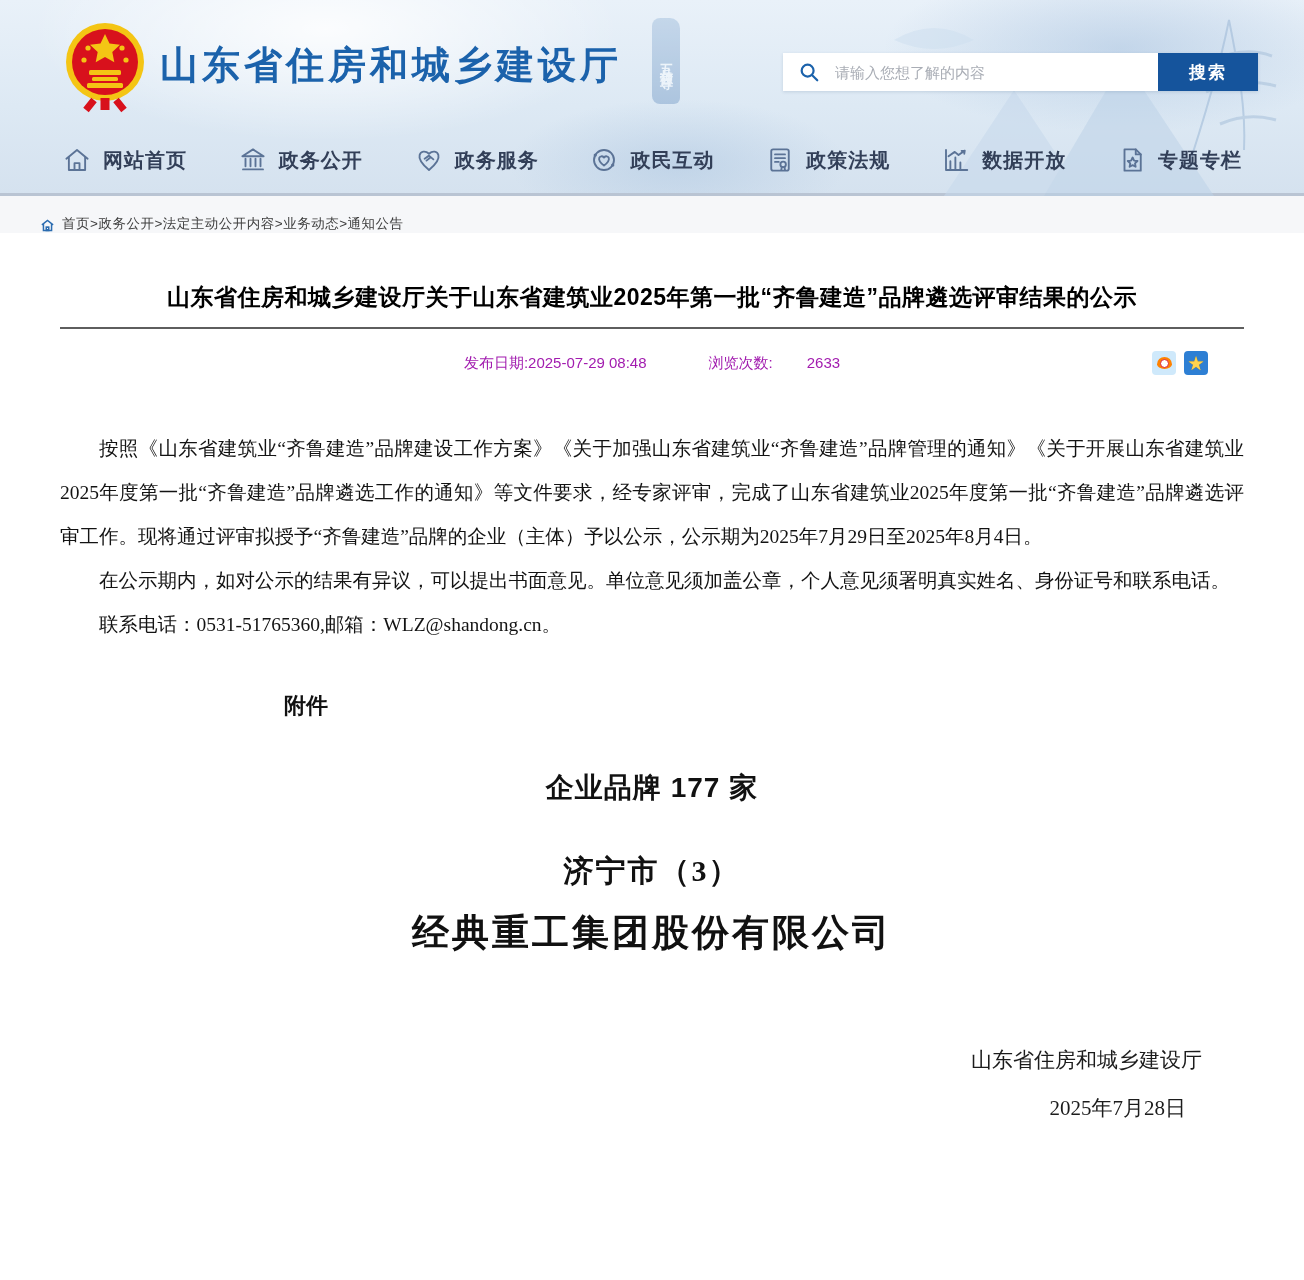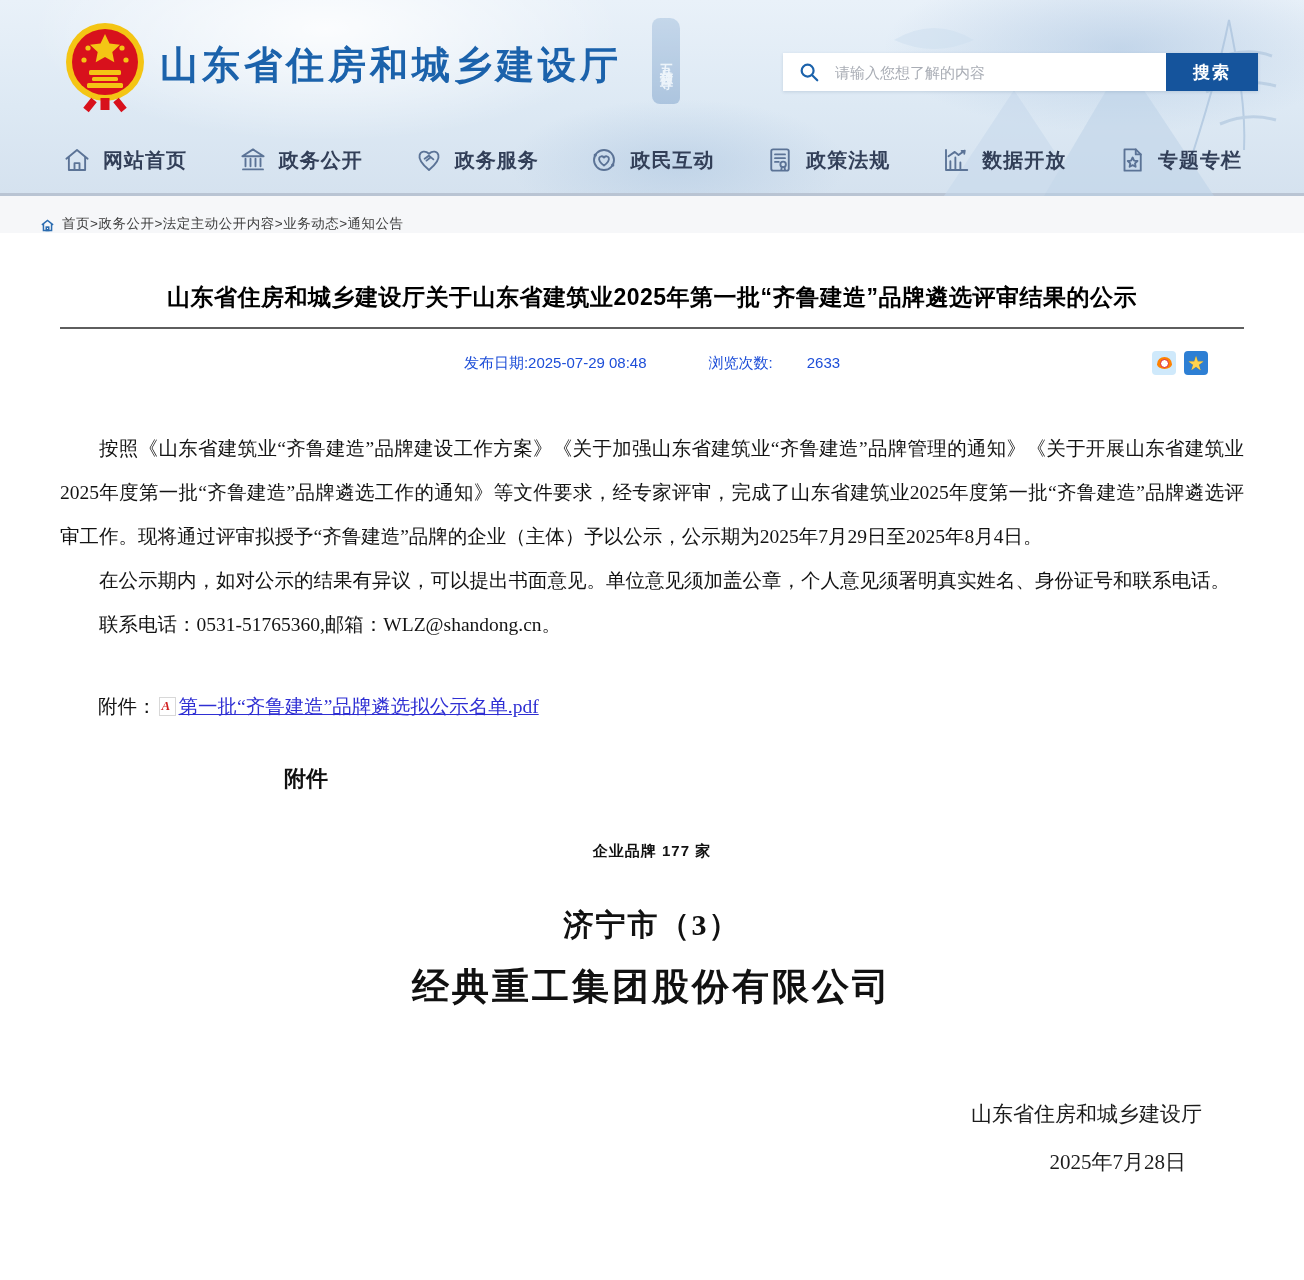--- a/index.html
+++ b/index.html
@@ -29,42 +29,42 @@
     display:flex; align-items:center; justify-content:center; opacity:.75;
   }
   .decor-stone span { writing-mode:vertical-rl; font-size:13px; color:#f2f7fc; letter-spacing:4px; font-weight:bold; }
   .decor-paint { position:absolute; right:0; top:0; height:196px; width:420px; opacity:.55; pointer-events:none; }
 
   .search-bar { position:absolute; left:783px; top:53px; width:475px; height:38px; display:flex;
     background:#fff; box-shadow:0 1px 3px rgba(60,90,130,.18); }
   .search-icon-wrap { width:52px; display:flex; align-items:center; justify-content:center; }
   .search-input { flex:1; border:none; outline:none; font-size:15px; color:#333; background:transparent; }
   .search-input::placeholder { color:#a9adb5; }
-  .search-button { width:92px; border:none; background:#15549c; color:#fff; font-size:17px; font-weight:bold;
+  .search-button { width:100px; border:none; background:#15549c; color:#fff; font-size:17px; font-weight:bold;
     cursor:pointer; letter-spacing:2px; font-family:"Liberation Sans",sans-serif; }
 
   
   .main-nav { position:absolute; left:0; right:0; bottom:4px; height:58px;
     display:flex; justify-content:space-between; align-items:center; padding:0 62px; }
   .nav-item { display:flex; align-items:center; gap:11px; cursor:pointer; }
   .nav-item svg { width:30px; height:30px; stroke:#5b7396; fill:none; stroke-width:1.5; stroke-linecap:round; stroke-linejoin:round; }
   .nav-label { font-size:20px; font-weight:bold; color:#323f58; letter-spacing:1px; }
 
   
   .breadcrumb-bar { height:37px; background:#f6f7f9; display:flex; align-items:flex-end; padding-left:40px; }
   .crumb-home-icon { width:15px; height:15px; margin-right:7px; }
   .breadcrumb-text { font-size:13.5px; color:#3d3d3d; letter-spacing:.5px; }
 
   
   .article { padding:0 60px; }
   .article-title { margin-top:49px; text-align:center; font-size:23px; font-weight:bold; color:#000;
     font-family:"Liberation Sans",sans-serif; letter-spacing:.5px; }
   .title-rule { border:none; height:2px; background:#5e5e5e; margin-top:14px; }
   .meta-row { position:relative; margin-top:22px; height:24px; display:flex; justify-content:center; align-items:center; gap:62px; }
-  .meta-item { font-size:15px; color:#1d4ed8; font-family:"Liberation Sans",sans-serif; }
+  .meta-item { font-size:15px; color:#a21caf; font-family:"Liberation Sans",sans-serif; }
   .meta-views { display:flex; gap:34px; }
   .share-icons { position:absolute; right:36px; top:0; display:flex; gap:8px; }
   .share-btn { width:24px; height:24px; border-radius:4px; display:flex; align-items:center; justify-content:center; cursor:pointer; }
   .weibo { background:#cfe9fb; }
   .weibo-eye { width:15px; height:12px; background:#ff8200; border-radius:50% 50% 50% 50%/60% 60% 40% 40%; position:relative; }
   .weibo-eye::after { content:""; position:absolute; left:3px; top:2px; width:7px; height:7px; background:#fff; border-radius:50%; border:1.5px solid #d23; }
   .qzone { background:#2d7fd4; }
   .qzone-star { color:#ffd34d; font-size:17px; line-height:1; text-shadow:0 0 1px #b8860b; }
 
   .article-body { margin-top:52px; font-family:"Liberation Serif","DejaVu Serif",serif; font-size:19.5px; color:#131313;
@@ -74,21 +74,21 @@
   .attachment-row { margin-top:46px; display:flex; align-items:center; font-family:"Liberation Serif",serif;
     font-size:19.5px; color:#131313; padding-left:38px; }
   .pdf-icon { width:17px; height:19px; background:#fff; border:1px solid #d8d8d8; margin:0 3px 0 2px; position:relative; flex:0 0 auto; }
   .pdf-icon::after { content:"A"; position:absolute; left:2px; top:0px; font-size:13px; font-weight:bold; color:#d21f1f; font-style:italic; font-family:"Liberation Serif",serif; }
   .attachment-link { color:#2f2fd3; text-decoration:underline; cursor:pointer; }
 
   
   .doc { width:780px; margin:44px auto 0; color:#111; }
   .doc-annex { font-family:"Liberation Serif",serif; font-weight:bold; font-size:22px; padding-left:22px; }
   .doc-title { margin-top:44px; text-align:center; font-family:"Liberation Serif",serif; font-weight:bold; font-size:30px; letter-spacing:1px; }
-  .doc-subtitle { margin-top:48px; text-align:center; font-family:"Liberation Sans",sans-serif; font-weight:bold; font-size:15px; letter-spacing:1px; }
+  .doc-subtitle { margin-top:48px; text-align:center; font-family:"Liberation Sans",sans-serif; font-weight:bold; font-size:28px; letter-spacing:1px; }
   .doc-city { margin-top:44px; text-align:center; font-family:"Liberation Serif",serif; font-weight:bold; font-size:30px; letter-spacing:2px; }
   .doc-company { margin-top:16px; text-align:center; font-family:"Liberation Serif",serif; font-weight:bold; font-size:37px; letter-spacing:3px; }
 
   .doc-sign { margin-top:88px; padding-right:42px; text-align:right; font-family:"Liberation Serif",serif; font-size:21px; color:#1c1c1c; }
   .doc-sign-date { margin-top:20px; padding-right:58px; text-align:right; font-family:"Liberation Serif",serif; font-size:21px; color:#1c1c1c; }
 </style>
 </head>
 <body>
 
 <header class="site-header">
@@ -226,25 +226,20 @@
         </span>
     </span>
   </div>
 
   <div class="article-body">
     <p>按照《山东省建筑业“齐鲁建造”品牌建设工作方案》《关于加强山东省建筑业“齐鲁建造”品牌管理的通知》《关于开展山东省建筑业2025年度第一批“齐鲁建造”品牌遴选工作的通知》等文件要求，经专家评审，完成了山东省建筑业2025年度第一批“齐鲁建造”品牌遴选评审工作。现将通过评审拟授予“齐鲁建造”品牌的企业（主体）予以公示，公示期为2025年7月29日至2025年8月4日。</p>
     <p>在公示期内，如对公示的结果有异议，可以提出书面意见。单位意见须加盖公章，个人意见须署明真实姓名、身份证号和联系电话。</p>
     <p>联系电话：0531-51765360,邮箱：WLZ@shandong.cn。</p>
   </div>
 
-  <div class="attachment-row">
-    <span>附件：</span>
-    <span class="pdf-icon"></span>
-    <a class="attachment-link">第一批“齐鲁建造”品牌遴选拟公示名单.pdf</a>
-  </div>
 
   <section class="doc">
     <div class="doc-annex">附件</div>
     <div class="doc-subtitle">企业品牌 177 家</div>
     <div class="doc-city">济宁市（3）</div>
     <div class="doc-company">经典重工集团股份有限公司</div>
   </section>
 
   <div class="doc-sign">山东省住房和城乡建设厅</div>
   <div class="doc-sign-date">2025年7月28日</div>

